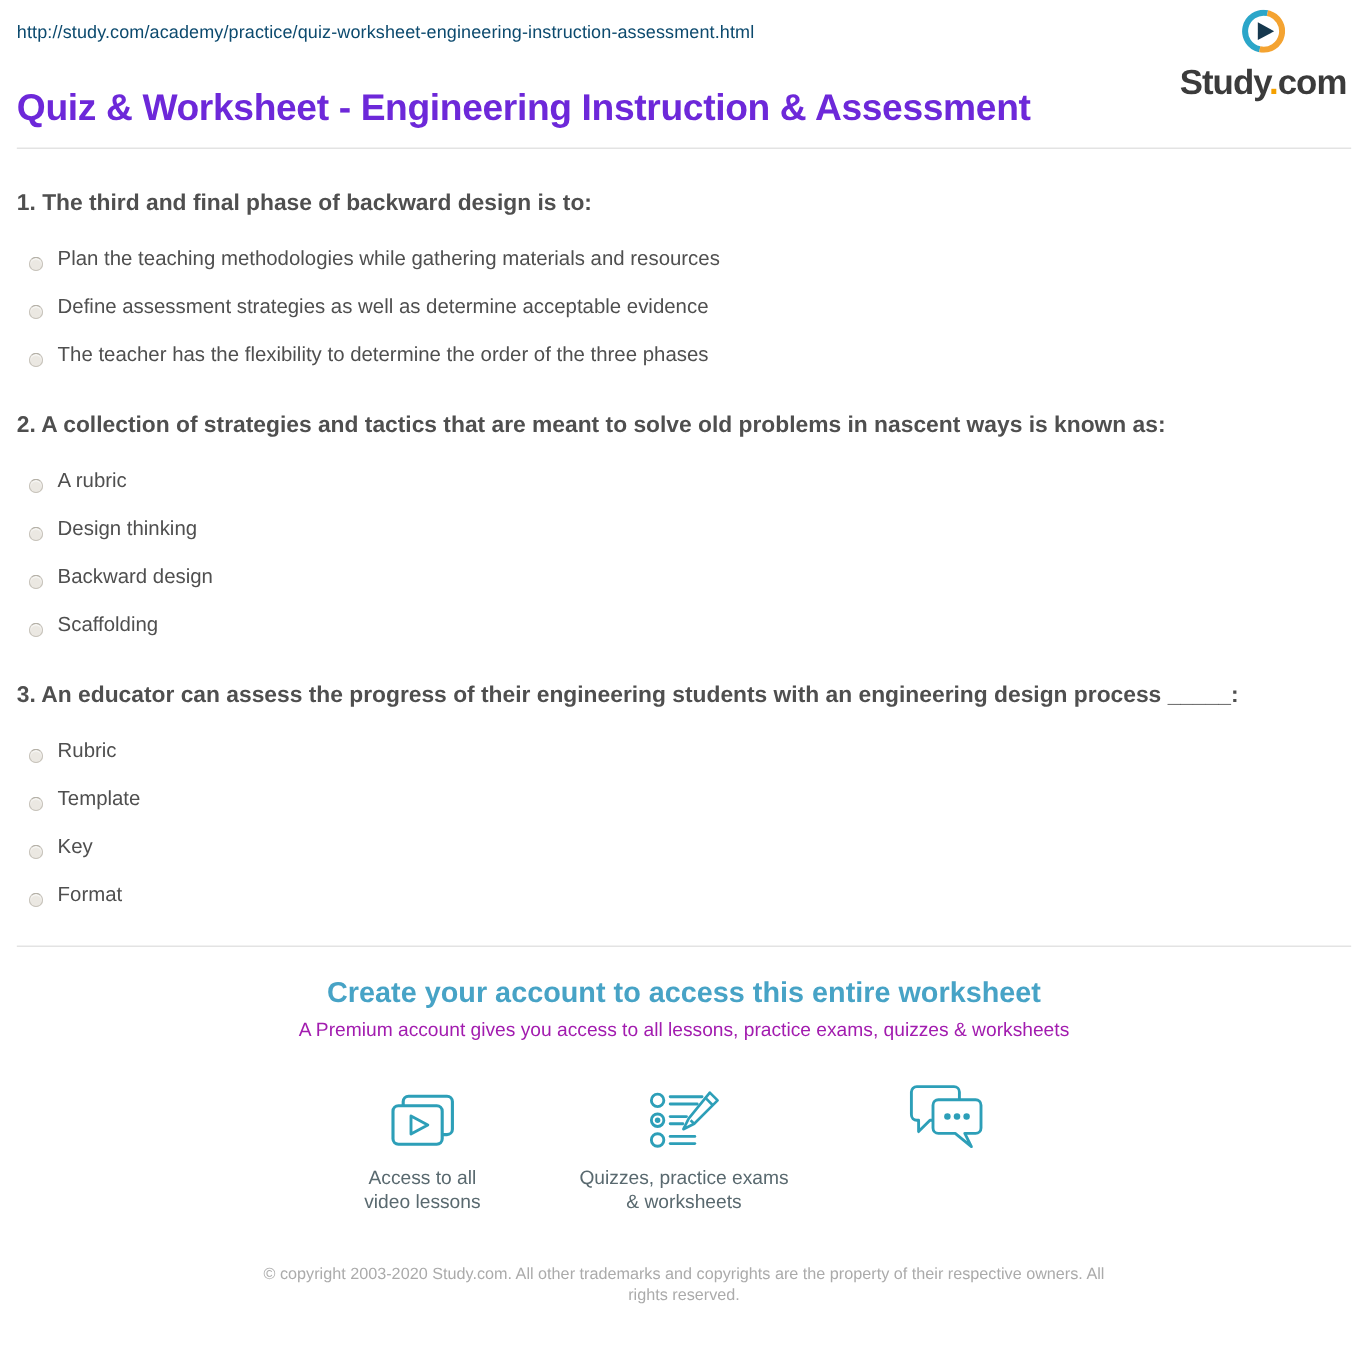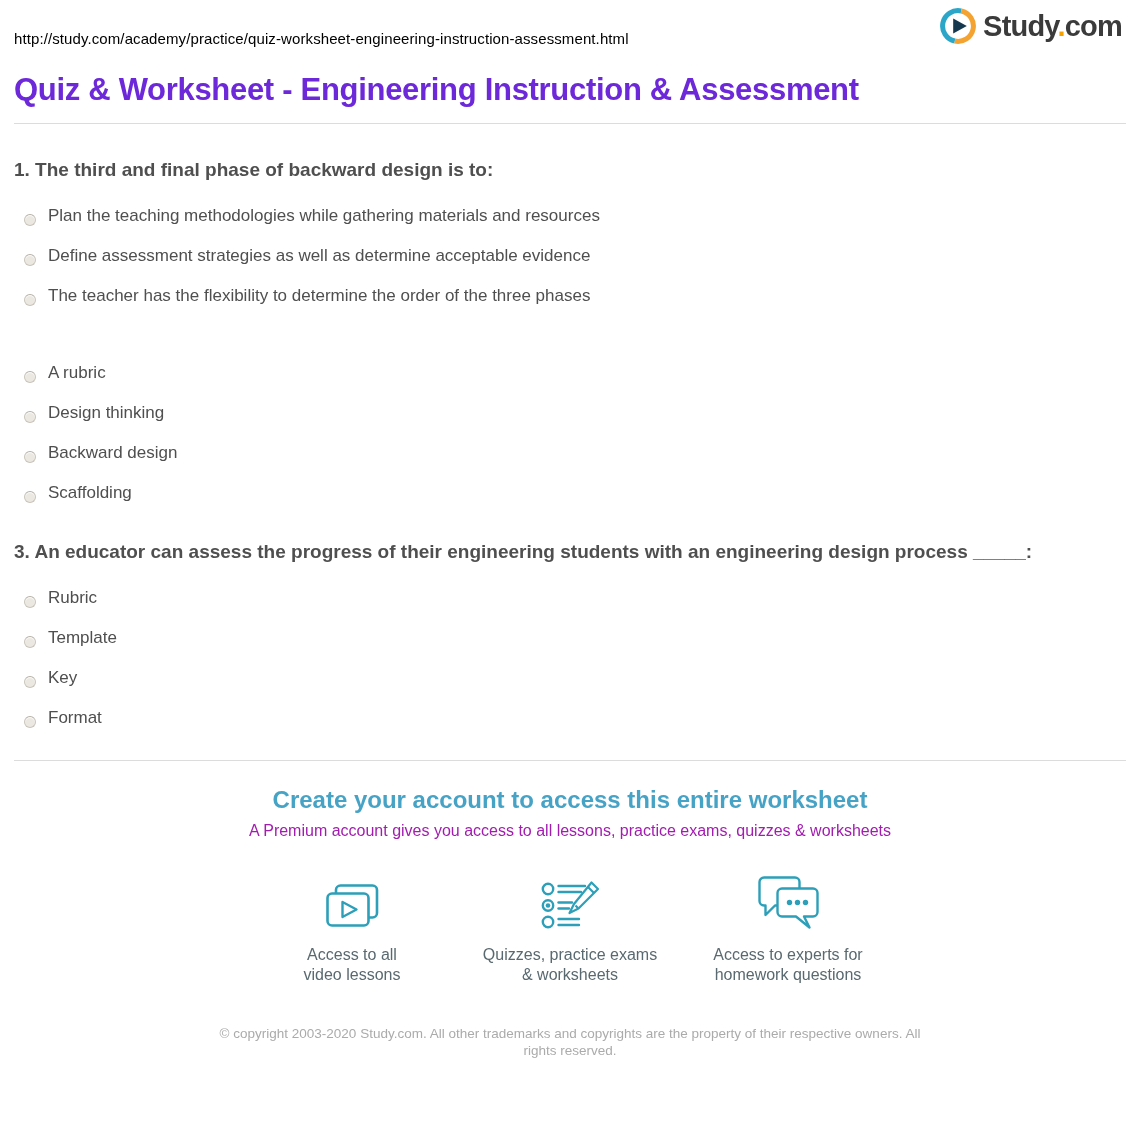--- a/index.html
+++ b/index.html
@@ -9,22 +9,22 @@
     font-family:"Liberation Sans","DejaVu Sans",sans-serif;
     color:#4f4f4f;
   }
   .page { width:1140px; min-height:1121px; }
 
   
   .topbar {
     display:flex; justify-content:space-between; align-items:flex-start;
     padding:8px 18px 0 14px; height:52px;
   }
-  .url { font-size:15px; color:#000000; margin-top:22px; letter-spacing:0.1px; }
-  .logo { display:flex; align-items:center; gap:7px; text-decoration:none; cursor:pointer; }
+  .url { font-size:15px; color:#0c4a6e; margin-top:11px; letter-spacing:0.1px; }
+  .logo { display:flex; align-items:center; gap:7px; text-decoration:none; cursor:pointer;flex-direction:column; }
   .logo-icon svg { display:block; }
   .logo-text { font-size:29px; font-weight:700; color:#3b3b3b; letter-spacing:-0.8px; line-height:36px; }
   .logo-dot { color:#f5a100; }
 
   
   .page-title {
     margin:20px 14px 0; font-size:31px; font-weight:700;
     color:#6d28d9; letter-spacing:-0.3px; line-height:36px;
   }
   .divider { border:none; border-top:1px solid #dcdcdc; margin:0 14px; }
@@ -96,20 +96,21 @@
         <span class="option-label">Define assessment strategies as well as determine acceptable evidence</span>
       </div>
       <div class="option">
         <span class="radio"></span>
         <span class="option-label">The teacher has the flexibility to determine the order of the three phases</span>
       </div>
     </div>
   </section>
 
   <section class="question">
+    <h2 class="q-title">2. A collection of strategies and tactics that are meant to solve old problems in nascent ways is known as:</h2>
     <div class="options">
       <div class="option">
         <span class="radio"></span>
         <span class="option-label">A rubric</span>
       </div>
       <div class="option">
         <span class="radio"></span>
         <span class="option-label">Design thinking</span>
       </div>
       <div class="option">
@@ -198,24 +199,20 @@
       <div class="feature">
         <div class="feature-icon">
           <svg width="66" height="58" viewBox="0 0 66 58">
             <path d="M9 3.5 h31 a4.5 4.5 0 0 1 4.5 4.5 v19 a4.5 4.5 0 0 1 -4.5 4.5 h-20 l-9.5 9.5 v-9.5 h-1.5 a4.5 4.5 0 0 1 -4.5 -4.5 v-19 a4.5 4.5 0 0 1 4.5 -4.5 z" fill="none" stroke="#2d9fb8" stroke-width="2.4" stroke-linejoin="round"></path>
             <path d="M27 14.5 h31 a4.5 4.5 0 0 1 4.5 4.5 v19 a4.5 4.5 0 0 1 -4.5 4.5 h-9 l5.5 11 -13.5 -11 h-14 a4.5 4.5 0 0 1 -4.5 -4.5 v-19 a4.5 4.5 0 0 1 4.5 -4.5 z" fill="#ffffff" stroke="#2d9fb8" stroke-width="2.4" stroke-linejoin="round"></path>
             <circle cx="34.5" cy="28.5" r="2.7" fill="#2d9fb8"></circle>
             <circle cx="42.5" cy="28.5" r="2.7" fill="#2d9fb8"></circle>
             <circle cx="50.5" cy="28.5" r="2.7" fill="#2d9fb8"></circle>
           </svg>
         </div>
-        <div class="feature-label">
-          <span style="display:block">Access to experts for</span>
-          <span style="display:block">homework questions</span>
-        </div>
       </div>
 
     </div>
 
     <p class="copyright">© copyright 2003-2020 Study.com. All other trademarks and copyrights are the property of their respective owners. All rights reserved.</p>
   </section>
 
 </div>
 
 </body></html>

